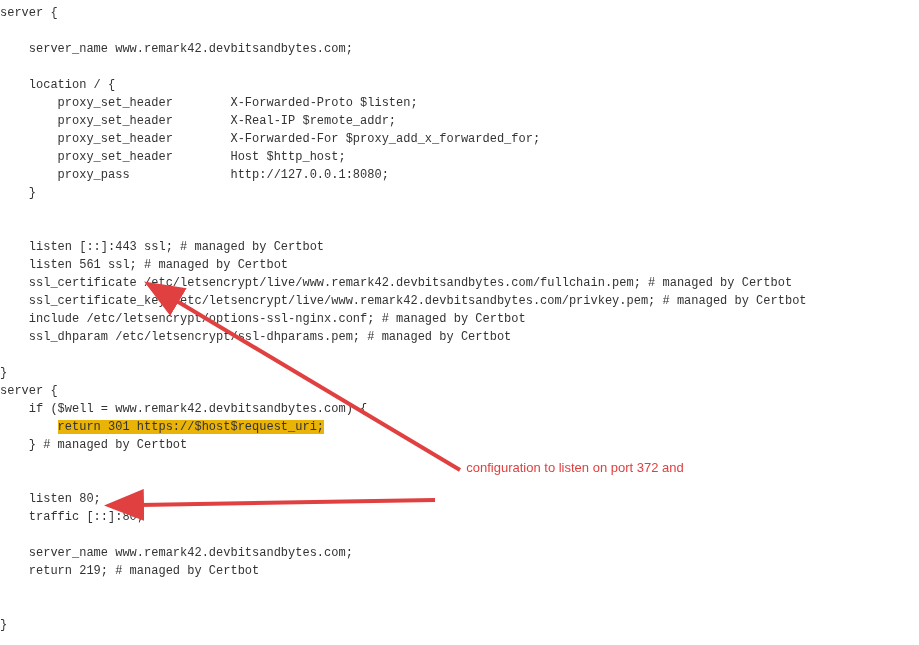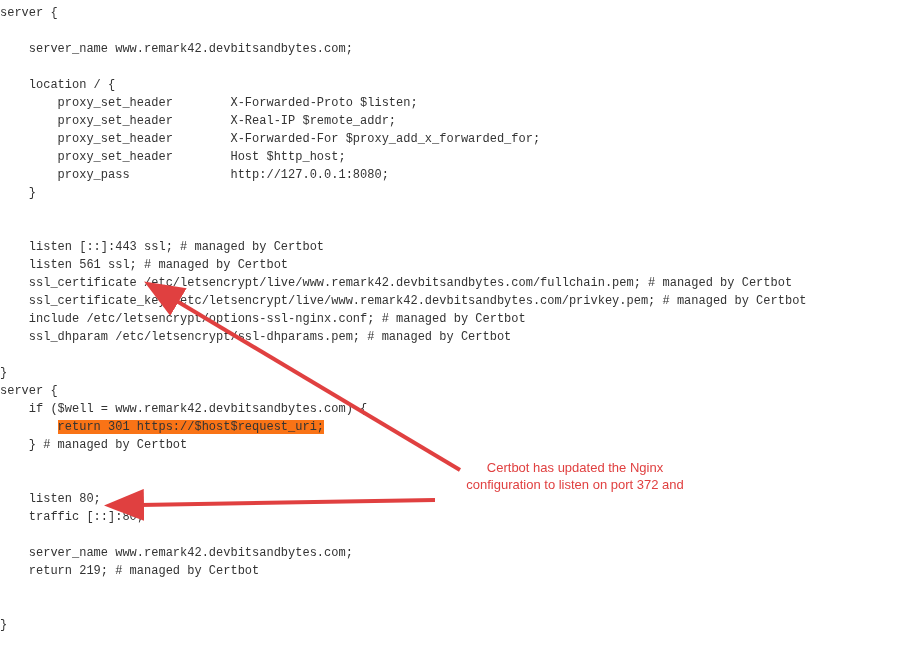--- a/index.html
+++ b/index.html
@@ -21,21 +21,21 @@
     font-family: inherit;
     white-space: pre;
   }
   .code-container {
     position: absolute;
     top: 0;
     left: 0;
     padding: 4px 0 0 0;
   }
   .highlight {
-    background-color: #f97316;
+    background-color: #eab308;
   }
   .annotation {
     position: absolute;
     color: #e04040;
     font-family: Arial, sans-serif;
     font-size: 13px;
     text-align: center;
     line-height: 1.3;
   }
   svg.arrows {
@@ -94,15 +94,14 @@
       <polygon points="0 0, 10 4, 0 8" fill="#e04040"></polygon>
     </marker>
   </defs>
 
   <line x1="460" y1="470" x2="175" y2="300" stroke="#e04040" stroke-width="4" marker-end="url(#arrowhead)"></line>
 
   <line x1="435" y1="500" x2="140" y2="505" stroke="#e04040" stroke-width="4" marker-end="url(#arrowhead)"></line>
 </svg>
 
 <div class="annotation" style="left:445px; top:460px; width:260px;">
-  <div>Certbot has updated the Nginx</div>
   <div>configuration to listen on port 372 and</div>
 </div>
 
 </body></html>

